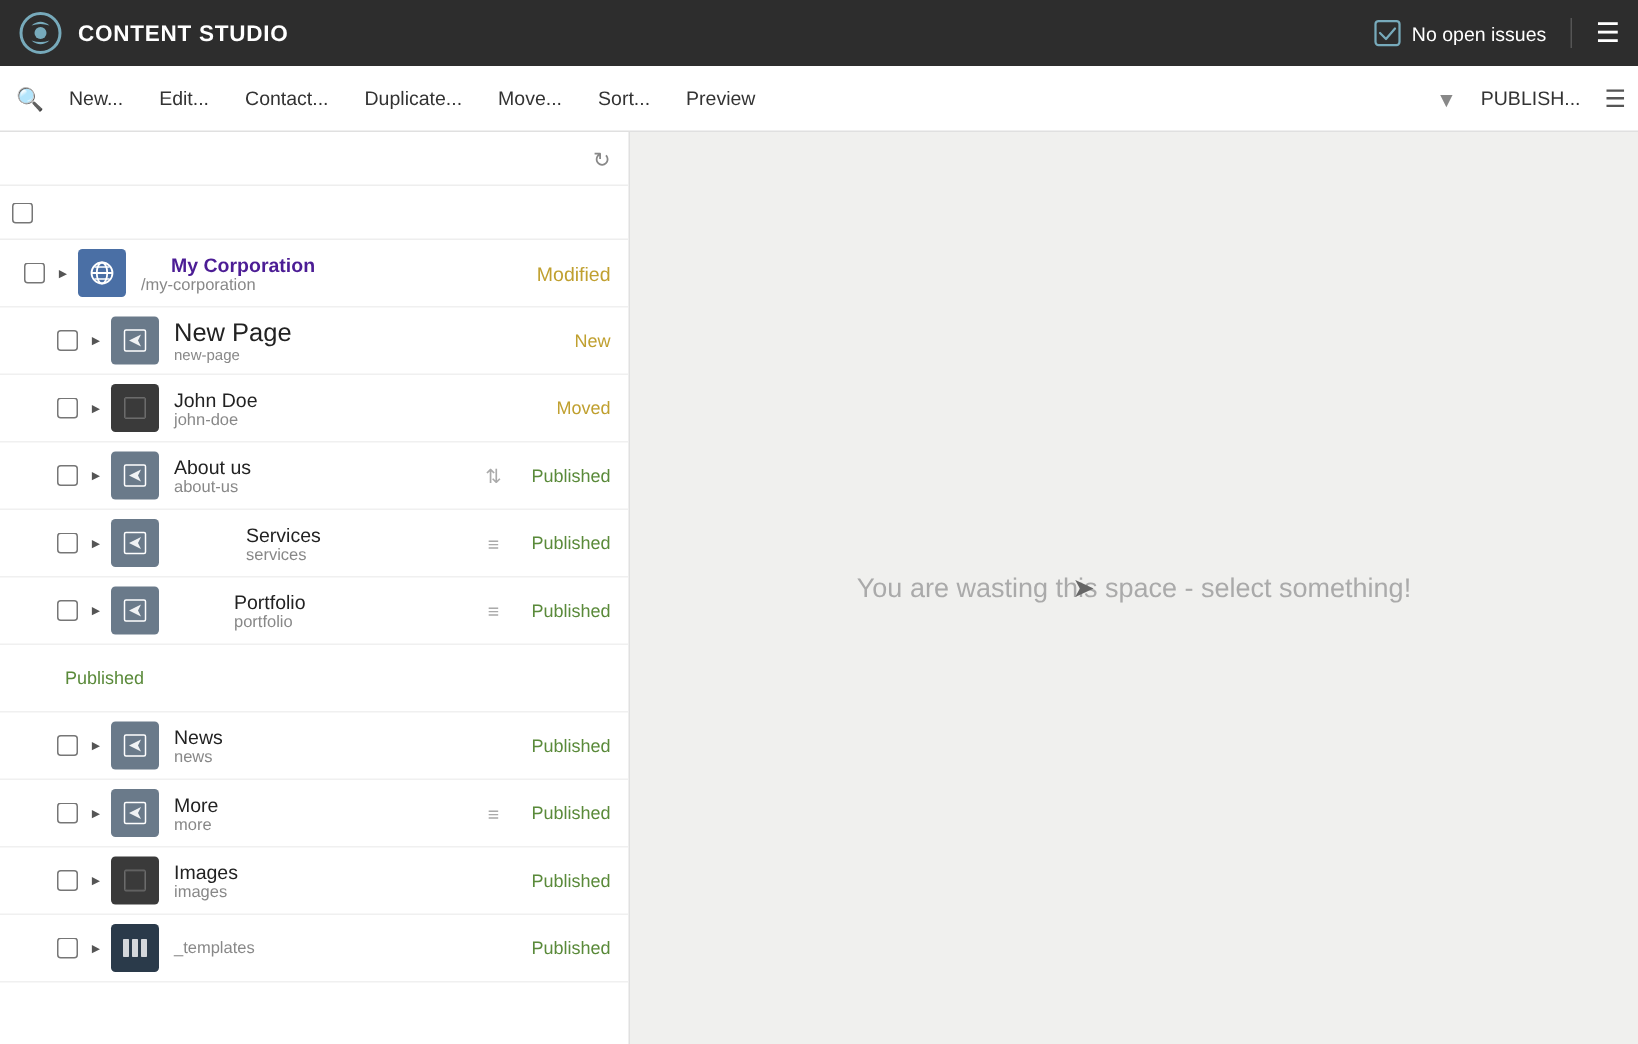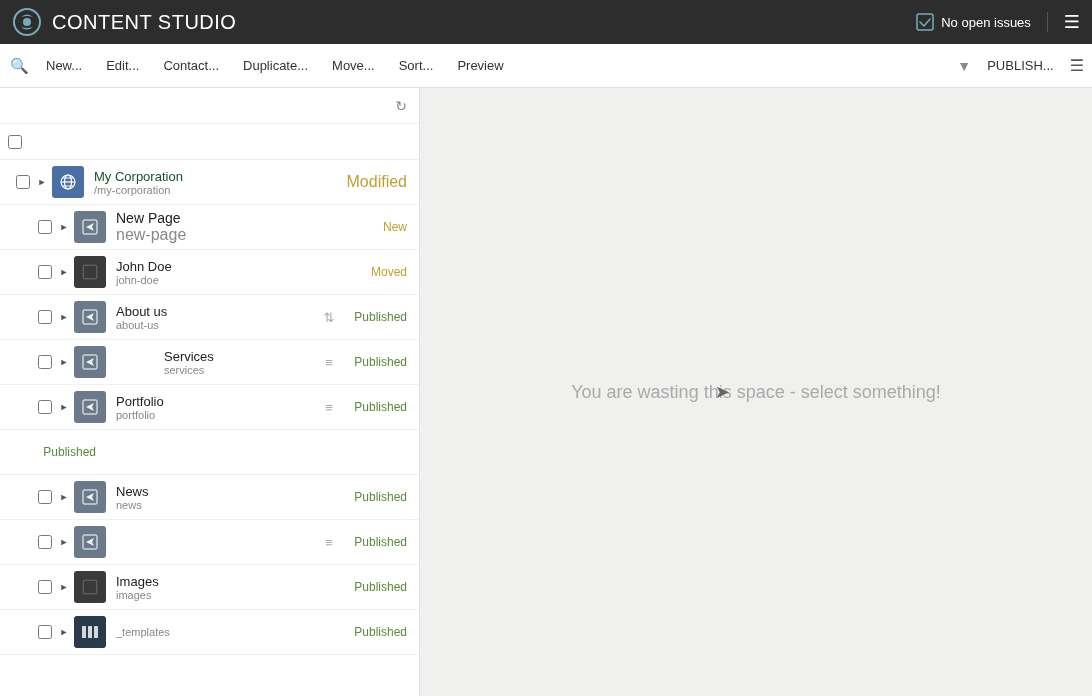--- a/index.html
+++ b/index.html
@@ -14,22 +14,22 @@
       align-items: center;
       padding: 0 12px;
       flex-shrink: 0;
     }
     .topbar-logo {
       width: 30px;
       height: 30px;
       margin-right: 10px;
     }
     .topbar-title {
-      font-size: 20px;
-      font-weight: 400;
+      font-size: 15px;
+      font-weight: 700;
       letter-spacing: 0.5px;
       flex: 1;
     }
     .topbar-right {
       display: flex;
       align-items: center;
       gap: 16px;
     }
     .no-issues {
       display: flex;
@@ -242,44 +242,44 @@
         <span style="width:32px; height:32px; background:#4a6fa5; border-radius:3px; display:flex; align-items:center; justify-content:center; flex-shrink:0; margin-right:8px;">
           <svg width="18" height="18" viewBox="0 0 18 18" fill="none">
         <circle cx="9" cy="9" r="7" stroke="#fff" stroke-width="1.2" fill="none"></circle>
         <ellipse cx="9" cy="9" rx="3.5" ry="7" stroke="#fff" stroke-width="1.2" fill="none"></ellipse>
         <line x1="2" y1="9" x2="16" y2="9" stroke="#fff" stroke-width="1.2"></line>
         <line x1="4" y1="5" x2="14" y2="5" stroke="#fff" stroke-width="1"></line>
         <line x1="4" y1="13" x2="14" y2="13" stroke="#fff" stroke-width="1"></line>
       </svg>
         </span>
         <span style="flex:1; min-width:0;">
-          <span style="font-size:13px; font-weight:400; color:#14532d; display:block; white-space:nowrap; overflow:hidden; text-overflow:ellipsis;">My Corporation</span>
+          <span style="font-size:13px; font-weight:700; color:#4c1d95; display:block; white-space:nowrap; overflow:hidden; text-overflow:ellipsis;margin-left:20px;">My Corporation</span>
           <span style="font-size:11px; color:#888; display:block;">/my-corporation</span>
         </span>
       </span>
       <span style="width:20px; color:#aaa; font-size:13px; display:flex; align-items:center; justify-content:center; flex-shrink:0;">
         
       </span>
-      <span class="status-modified" style="width:80px; text-align:right; padding-right:12px; font-size:16px; flex-shrink:0;">Modified</span>
-    </div>
-        <div class="tree-item">
-      <span style="padding-left:30px; display:flex; align-items:center; flex:1; min-width:0; gap:2px;">
-        <input type="checkbox" style="width: 14px; height: 14px; flex-shrink: 0; margin-right: 2px;">
-        <span style="width:16px; height:16px; display:flex; align-items:center; justify-content:center; font-size:9px; color:#555; flex-shrink:0;">
-          ►
-        </span>
-        <span style="width:32px; height:32px; background:#6a7a8a; border-radius:3px; display:flex; align-items:center; justify-content:center; flex-shrink:0; margin-right:8px;">
-          <svg width="18" height="18" viewBox="0 0 18 18" fill="none">
-        <rect x="2" y="2" width="14" height="14" rx="1" fill="none" stroke="#fff" stroke-width="1"></rect>
-        <path d="M5 9 L13 5 L11 9 L13 13 Z" fill="#fff" opacity="0.9"></path>
-      </svg>
-        </span>
-        <span style="flex:1; min-width:0;">
-          <span style="font-size:14px; font-weight:500; color:#222; display:block; white-space:nowrap; overflow:hidden; text-overflow:ellipsis;">New Page</span>
-          <span style="font-size:16px; color:#888; display:block;">new-page</span>
+      <span class="status-modified" style="width:80px; text-align:right; padding-right:12px; font-size:13px; flex-shrink:0;">Modified</span>
+    </div>
+        <div class="tree-item">
+      <span style="padding-left:30px; display:flex; align-items:center; flex:1; min-width:0; gap:2px;">
+        <input type="checkbox" style="width: 14px; height: 14px; flex-shrink: 0; margin-right: 2px;">
+        <span style="width:16px; height:16px; display:flex; align-items:center; justify-content:center; font-size:9px; color:#555; flex-shrink:0;">
+          ►
+        </span>
+        <span style="width:32px; height:32px; background:#6a7a8a; border-radius:3px; display:flex; align-items:center; justify-content:center; flex-shrink:0; margin-right:8px;">
+          <svg width="18" height="18" viewBox="0 0 18 18" fill="none">
+        <rect x="2" y="2" width="14" height="14" rx="1" fill="none" stroke="#fff" stroke-width="1"></rect>
+        <path d="M5 9 L13 5 L11 9 L13 13 Z" fill="#fff" opacity="0.9"></path>
+      </svg>
+        </span>
+        <span style="flex:1; min-width:0;">
+          <span style="font-size:17px; font-weight:500; color:#222; display:block; white-space:nowrap; overflow:hidden; text-overflow:ellipsis;">New Page</span>
+          <span style="font-size:10px; color:#888; display:block;">new-page</span>
         </span>
       </span>
       <span style="width:20px; color:#aaa; font-size:13px; display:flex; align-items:center; justify-content:center; flex-shrink:0;">
         
       </span>
       <span class="status-new" style="width:80px; text-align:right; padding-right:12px; font-size:12px; flex-shrink:0;">New</span>
     </div>
         <div class="tree-item">
       <span style="padding-left:30px; display:flex; align-items:center; flex:1; min-width:0; gap:2px;">
         <input type="checkbox" style="width: 14px; height: 14px; flex-shrink: 0; margin-right: 2px;">
@@ -351,21 +351,21 @@
         <input type="checkbox" style="width: 14px; height: 14px; flex-shrink: 0; margin-right: 2px;">
         <span style="width:16px; height:16px; display:flex; align-items:center; justify-content:center; font-size:9px; color:#555; flex-shrink:0;">
           ►
         </span>
         <span style="width:32px; height:32px; background:#6a7a8a; border-radius:3px; display:flex; align-items:center; justify-content:center; flex-shrink:0; margin-right:8px;">
           <svg width="18" height="18" viewBox="0 0 18 18" fill="none">
         <rect x="2" y="2" width="14" height="14" rx="1" fill="none" stroke="#fff" stroke-width="1"></rect>
         <path d="M5 9 L13 5 L11 9 L13 13 Z" fill="#fff" opacity="0.9"></path>
       </svg>
         </span>
-        <span style="flex:1; min-width:0;">
+        <span style="flex:1; min-width:0;margin-left:40px;">
           <span style="font-size:13px; font-weight:500; color:#222; display:block; white-space:nowrap; overflow:hidden; text-overflow:ellipsis;">Portfolio</span>
           <span style="font-size:11px; color:#888; display:block;">portfolio</span>
         </span>
       </span>
       <span style="width:20px; color:#aaa; font-size:13px; display:flex; align-items:center; justify-content:center; flex-shrink:0;">
         ≡
       </span>
       <span class="status-published" style="width:80px; text-align:right; padding-right:12px; font-size:12px; flex-shrink:0;">Published</span>
     </div>
         <div class="tree-item">
@@ -400,20 +400,24 @@
       <span style="padding-left:30px; display:flex; align-items:center; flex:1; min-width:0; gap:2px;">
         <input type="checkbox" style="width: 14px; height: 14px; flex-shrink: 0; margin-right: 2px;">
         <span style="width:16px; height:16px; display:flex; align-items:center; justify-content:center; font-size:9px; color:#555; flex-shrink:0;">
           ►
         </span>
         <span style="width:32px; height:32px; background:#6a7a8a; border-radius:3px; display:flex; align-items:center; justify-content:center; flex-shrink:0; margin-right:8px;">
           <svg width="18" height="18" viewBox="0 0 18 18" fill="none">
         <rect x="2" y="2" width="14" height="14" rx="1" fill="none" stroke="#fff" stroke-width="1"></rect>
         <path d="M5 9 L13 5 L11 9 L13 13 Z" fill="#fff" opacity="0.9"></path>
       </svg>
+        </span>
+        <span style="flex:1; min-width:0;">
+          <span style="font-size:13px; font-weight:500; color:#222; display:block; white-space:nowrap; overflow:hidden; text-overflow:ellipsis;">More</span>
+          <span style="font-size:11px; color:#888; display:block;">more</span>
         </span>
       </span>
       <span style="width:20px; color:#aaa; font-size:13px; display:flex; align-items:center; justify-content:center; flex-shrink:0;">
         ≡
       </span>
       <span class="status-published" style="width:80px; text-align:right; padding-right:12px; font-size:12px; flex-shrink:0;">Published</span>
     </div>
         <div class="tree-item">
       <span style="padding-left:30px; display:flex; align-items:center; flex:1; min-width:0; gap:2px;">
         <input type="checkbox" style="width: 14px; height: 14px; flex-shrink: 0; margin-right: 2px;">

